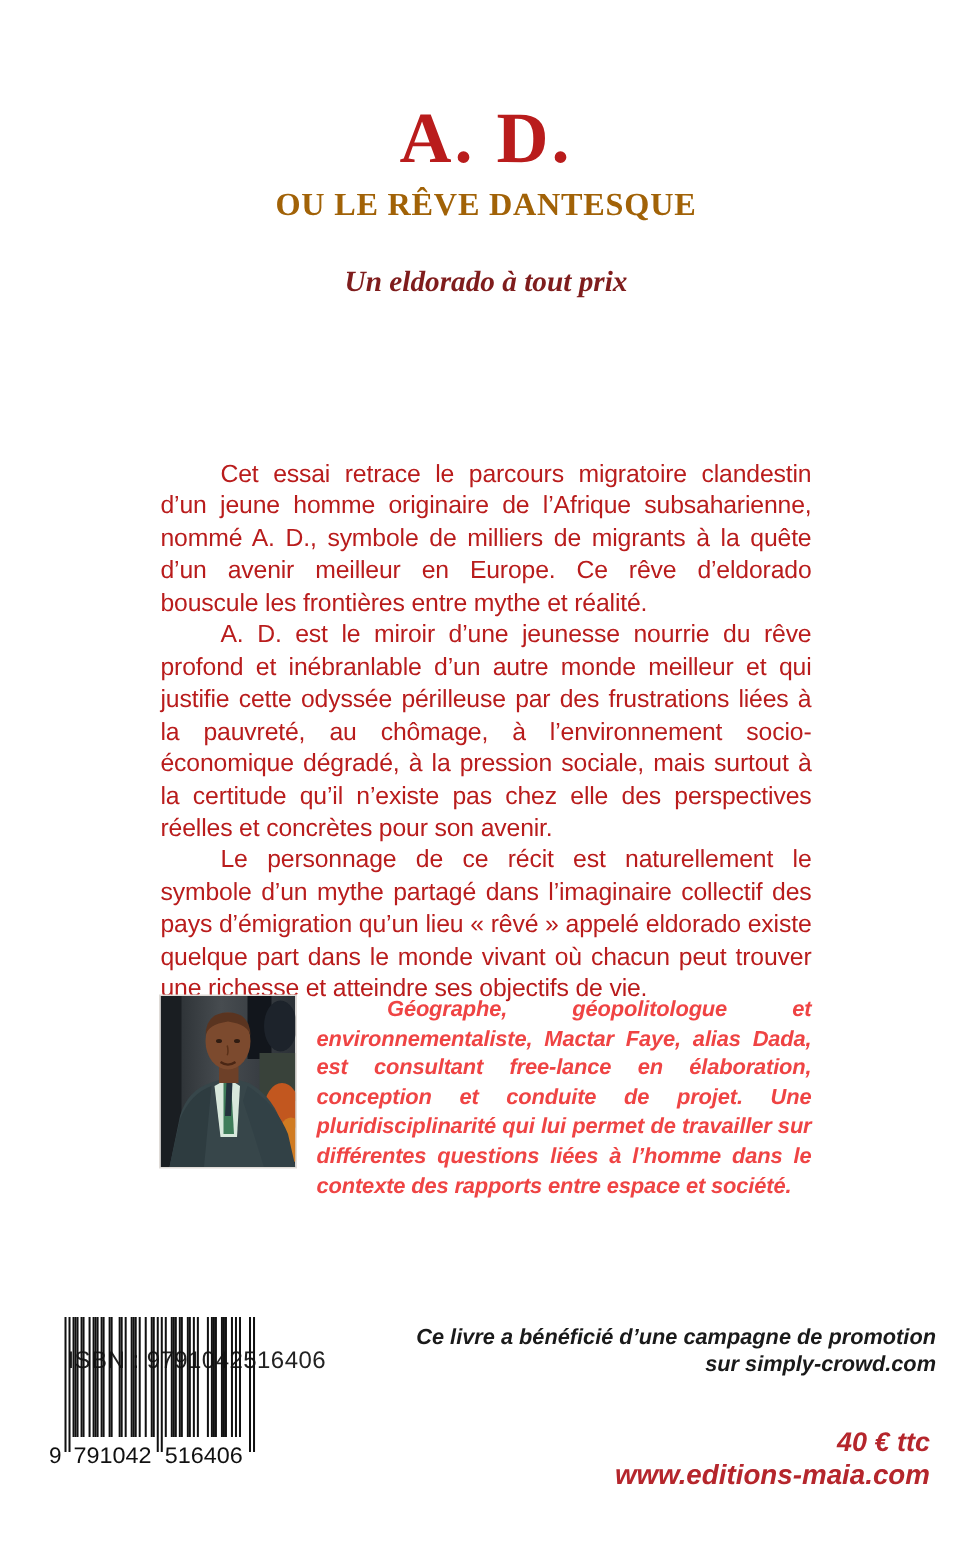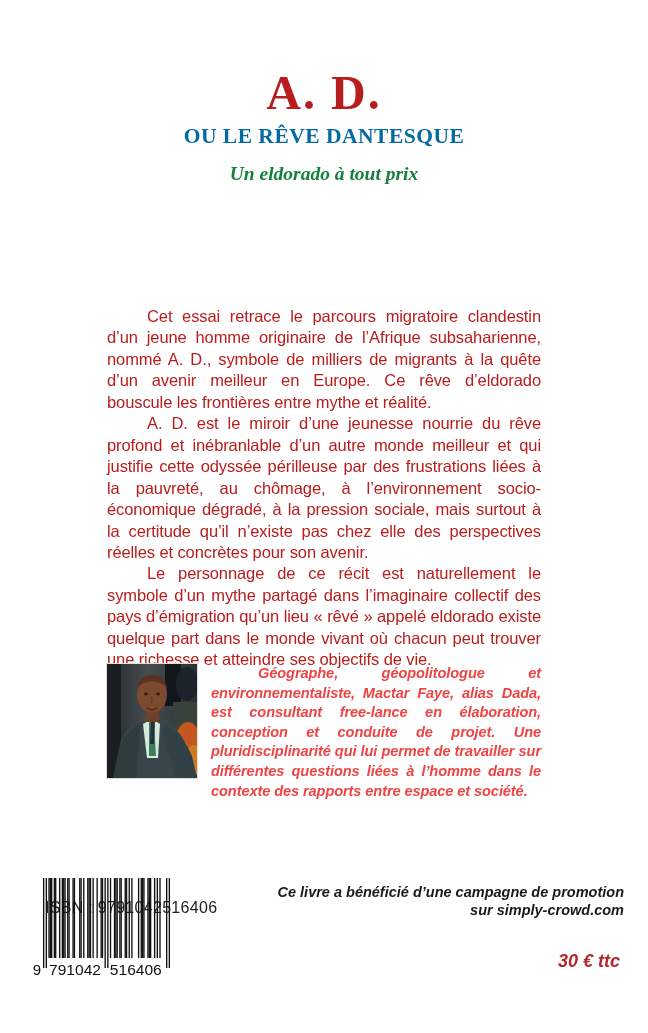--- a/index.html
+++ b/index.html
@@ -7,25 +7,25 @@
     width:648px;height:1033px;background:#ffffff;position:relative;
     font-family:"Liberation Sans",sans-serif;color:#1c1c1c;overflow:hidden;
   }
   .header{position:absolute;top:0;left:0;width:648px;text-align:center;}
   .title{
     margin-top:70px;font-family:"Liberation Serif",serif;font-weight:bold;
     font-size:48px;line-height:46px;color:#b91c1c;letter-spacing:2px;
   }
   .subtitle{
     margin-top:9px;font-family:"Liberation Serif",serif;font-weight:bold;
-    font-size:21.5px;line-height:23px;color:#0369a1;letter-spacing:0.5px;
+    font-size:21.5px;line-height:23px;color:#a16207;letter-spacing:0.5px;
   }
   .tagline{
-    margin-top:15px;font-family:"Liberation Serif",serif;font-style:italic;
-    font-weight:bold;font-size:19.5px;color:#15803d;
+    margin-top:30px;font-family:"Liberation Serif",serif;font-style:italic;
+    font-weight:bold;font-size:19.5px;color:#7f1d1d;
   }
   .author-line{margin-top:20px;white-space:nowrap;}
   .author-name{
     display:inline-block;transform:scaleX(0.78);transform-origin:center;
     font-weight:bold;font-size:19px;letter-spacing:0.5px;color:#111;
   }
   .author-alias{
     display:inline-block;transform:scaleX(0.82);transform-origin:left;
     font-style:italic;font-weight:bold;font-size:13.5px;color:#111;margin-left:2px;
   }
@@ -172,14 +172,15 @@
       <text x="76.8" y="97" textLength="52" lengthAdjust="spacingAndGlyphs" font-size="15" font-family="Liberation Sans, sans-serif">516406</text>
     </g>
   </svg>
 
 <div class="promo">
   <div>Ce livre a bénéficié d’une campagne de promotion</div>
   <div>sur simply-crowd.com</div>
 </div>
 
 <div class="price-block">
-  <div class="price">30 € ttc</div>
+  <div class="price">40 € ttc</div>
+  <div class="website">www.editions-maia.com</div>
 </div>
 
 </body></html>

